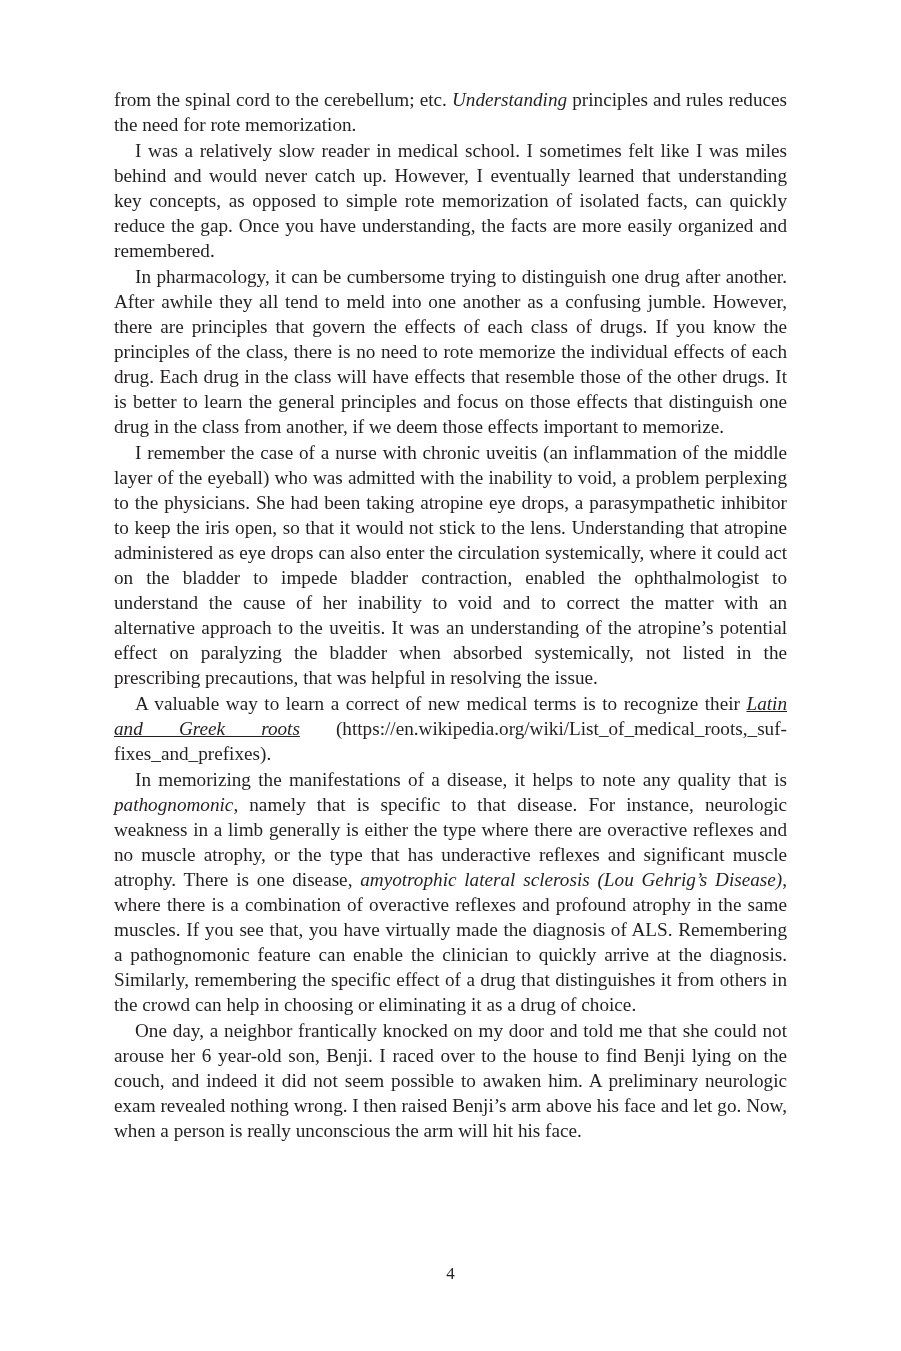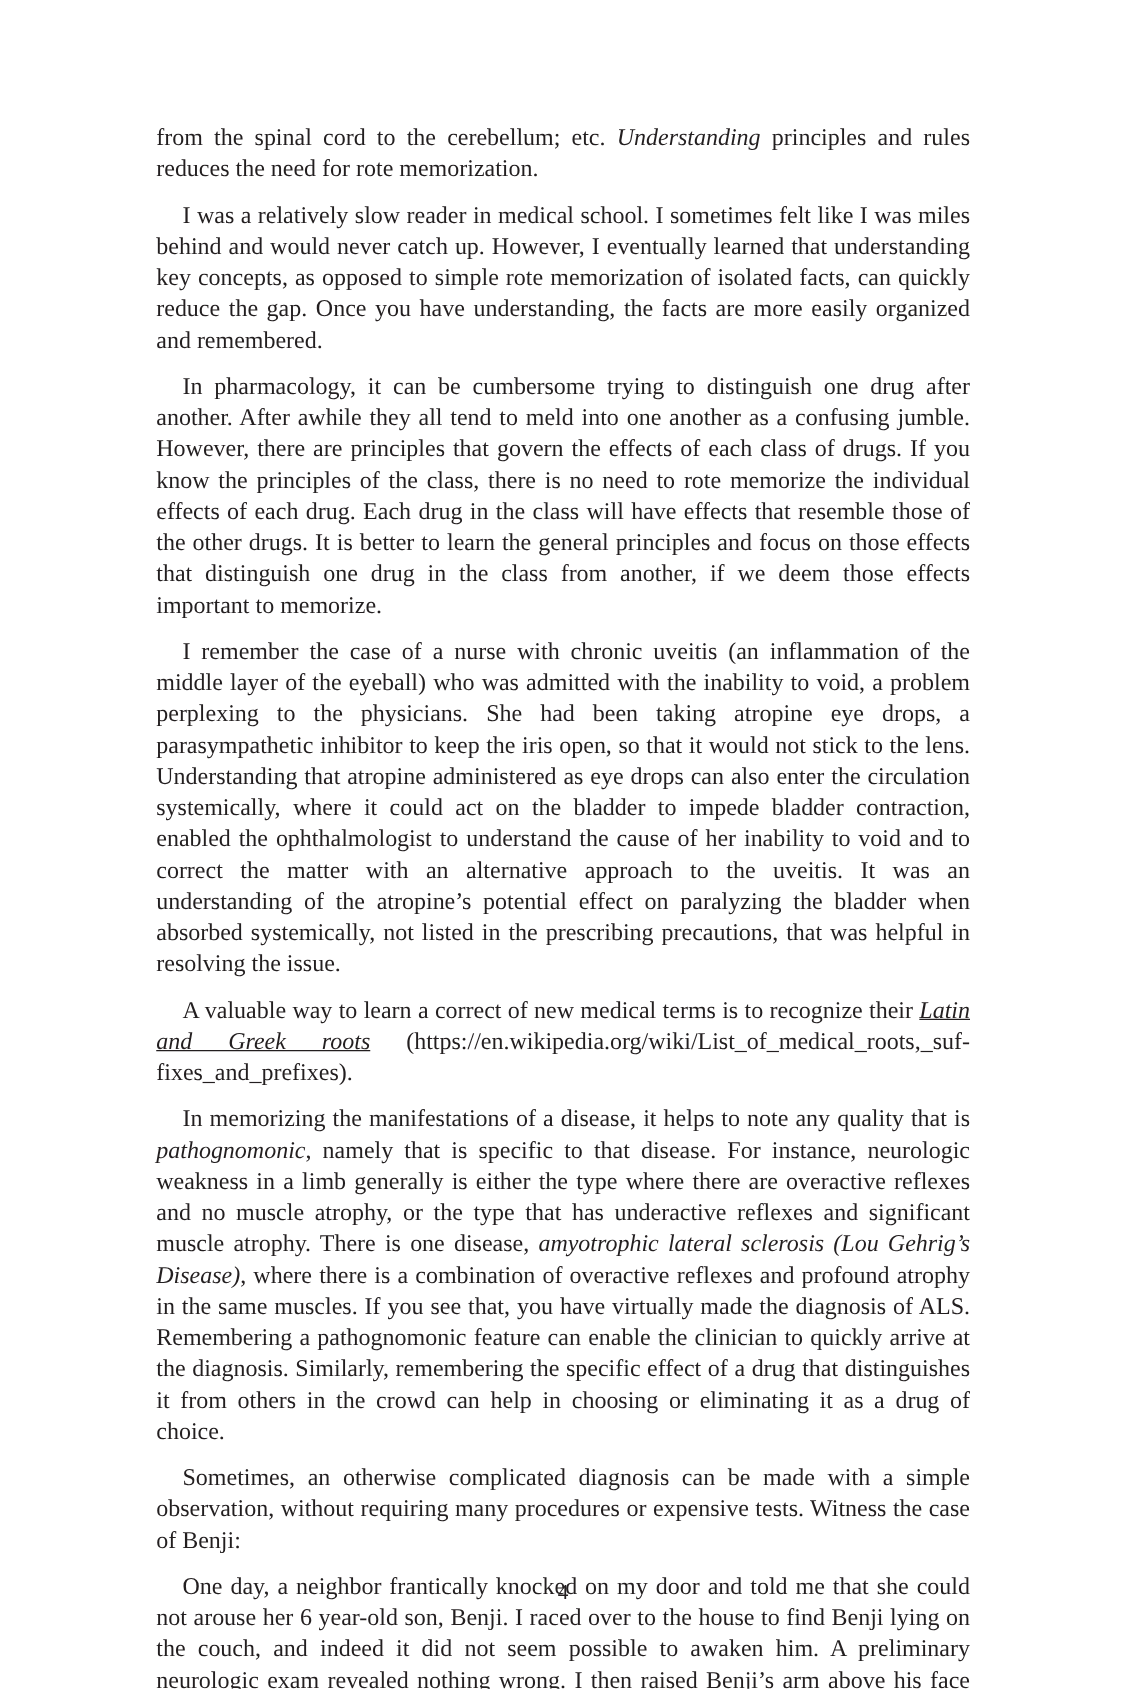--- a/index.html
+++ b/index.html
@@ -3,36 +3,35 @@
 <meta charset="utf-8">
 <style>
   html, body { margin: 0; padding: 0; background: #ffffff; }
   body { width: 901px; height: 1351px; position: relative; overflow: hidden; }
   .page {
     position: absolute; left: 113px; top: 86px; width: 675px;
     font-family: "Liberation Serif", serif;
     font-size: 19.2px; line-height: 25px; color: #231f20;
     text-align: justify; hyphens: manual;
   }
-  .page p { margin: 12px; text-indent: 21px; }
+  .page p { margin: 1px; text-indent: 21px; }
   .page p.first { text-indent: 0; }
   .page i { font-style: italic; }
   .link { font-style: italic; text-decoration: underline; color: #231f20; }
   .pagenum {
     position: absolute; top: 1264px; left: 0; width: 901px; text-align: center;
     font-family: "Liberation Serif", serif; font-size: 17px; color: #231f20;
   }
 </style>
 </head>
 <body>
 
 <div class="page">
   <p class="first"><span>from the spinal cord to the cerebellum; etc. </span><i>Understanding</i><span> principles and rules reduces the need for rote memorization.</span></p>
   <p>I was a relatively slow reader in medical school. I sometimes felt like I was miles behind and would never catch up. However, I eventually learned that under­standing key concepts, as opposed to simple rote memorization of isolated facts, can quickly reduce the gap. Once you have understanding, the facts are more easily organized and remembered.</p>
   <p>In pharmacology, it can be cumbersome trying to distinguish one drug after another. After awhile they all tend to meld into one another as a confusing jumble. However, there are principles that govern the effects of each class of drugs. If you know the principles of the class, there is no need to rote memorize the individual effects of each drug. Each drug in the class will have effects that resemble those of the other drugs. It is better to learn the general principles and focus on those effects that distinguish one drug in the class from another, if we deem those effects important to memorize.</p>
   <p>I remember the case of a nurse with chronic uveitis (an inflammation of the middle layer of the eyeball) who was admitted with the inability to void, a problem perplex­ing to the physicians. She had been taking atropine eye drops, a parasympathetic inhibitor to keep the iris open, so that it would not stick to the lens. Understanding that atropine administered as eye drops can also enter the circulation systemically, where it could act on the bladder to impede bladder contraction, enabled the oph­thalmologist to understand the cause of her inability to void and to correct the matter with an alternative approach to the uveitis. It was an understanding of the atropine’s potential effect on paralyzing the bladder when absorbed systemically, not listed in the prescribing precautions, that was helpful in resolving the issue.</p>
   <p><span>A valuable way to learn a correct of new medical terms is to recognize their </span><span class="link">Latin and Greek roots</span><span> (https://en.wikipedia.org/wiki/List_of_medical_roots,_suf­fixes_and_prefixes).</span></p>
   <p><span>In memorizing the manifestations of a disease, it helps to note any quality that is </span><i>pathognomonic</i><span>, namely that is specific to that disease. For instance, neurologic weakness in a limb generally is either the type where there are overactive reflexes and no muscle atrophy, or the type that has underactive reflexes and significant muscle atrophy. There is one disease, </span><i>amyotrophic lateral sclerosis (Lou Gehrig’s Disease)</i><span>, where there is a combination of overactive reflexes and profound atrophy in the same muscles. If you see that, you have virtually made the diagnosis of ALS. Remembering a pathognomonic feature can enable the clinician to quickly arrive at the diagnosis. Similarly, remembering the specific effect of a drug that distinguishes it from others in the crowd can help in choosing or eliminating it as a drug of choice.</span></p>
-  <p>Sometimes, an otherwise complicated diagnosis can be made with a simple observation, without requiring many procedures or expensive tests. Witness the case of Benji:</p>
   <p>One day, a neighbor frantically knocked on my door and told me that she could not arouse her 6 year-old son, Benji. I raced over to the house to find Benji lying on the couch, and indeed it did not seem possible to awaken him. A preliminary neurologic exam revealed nothing wrong. I then raised Benji’s arm above his face and let go. Now, when a person is really unconscious the arm will hit his face.</p>
 </div>
 
 <div class="pagenum">4</div>
 
 </body></html>

